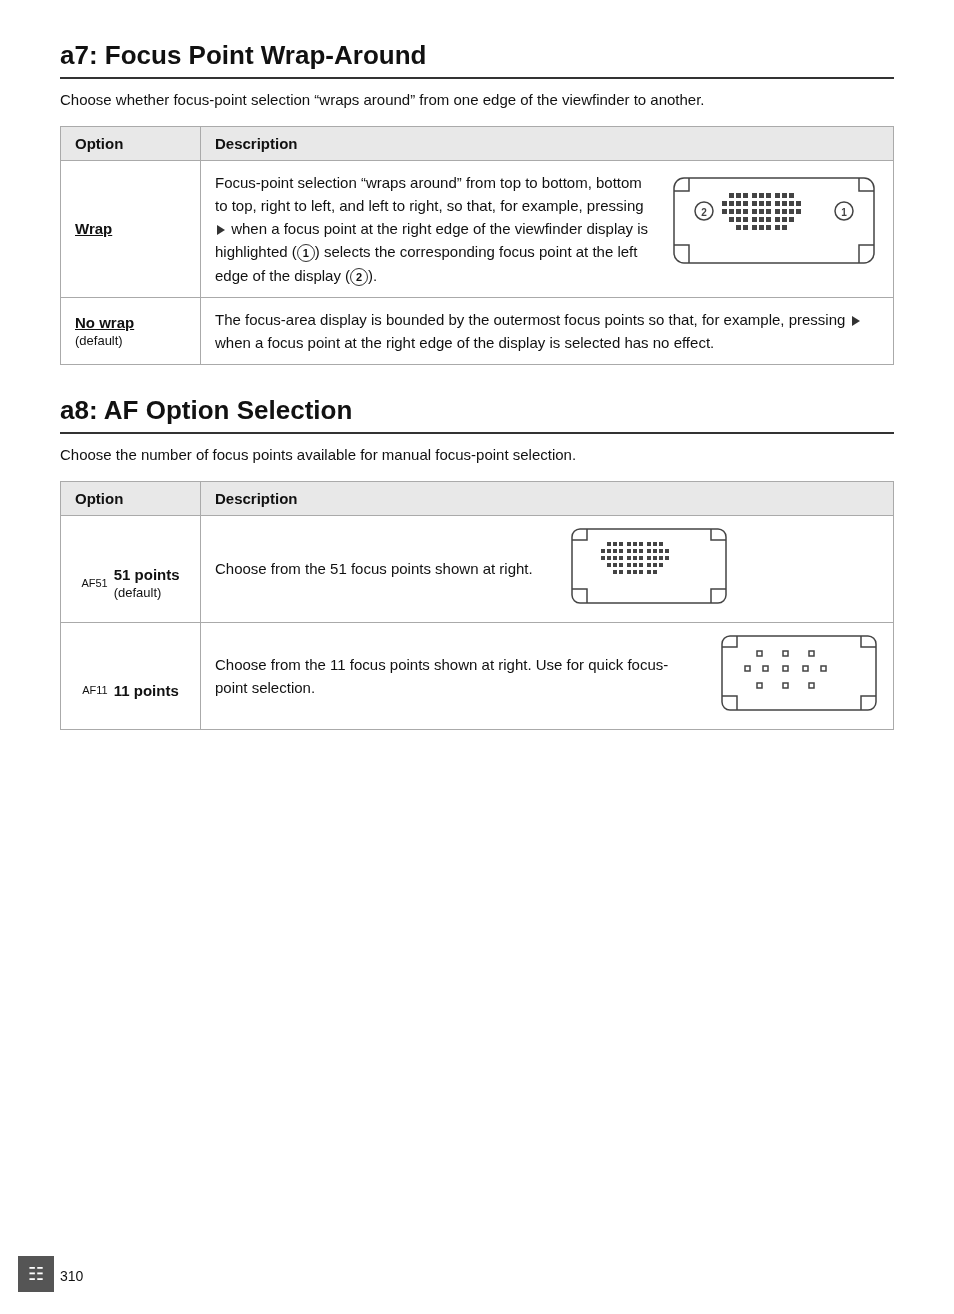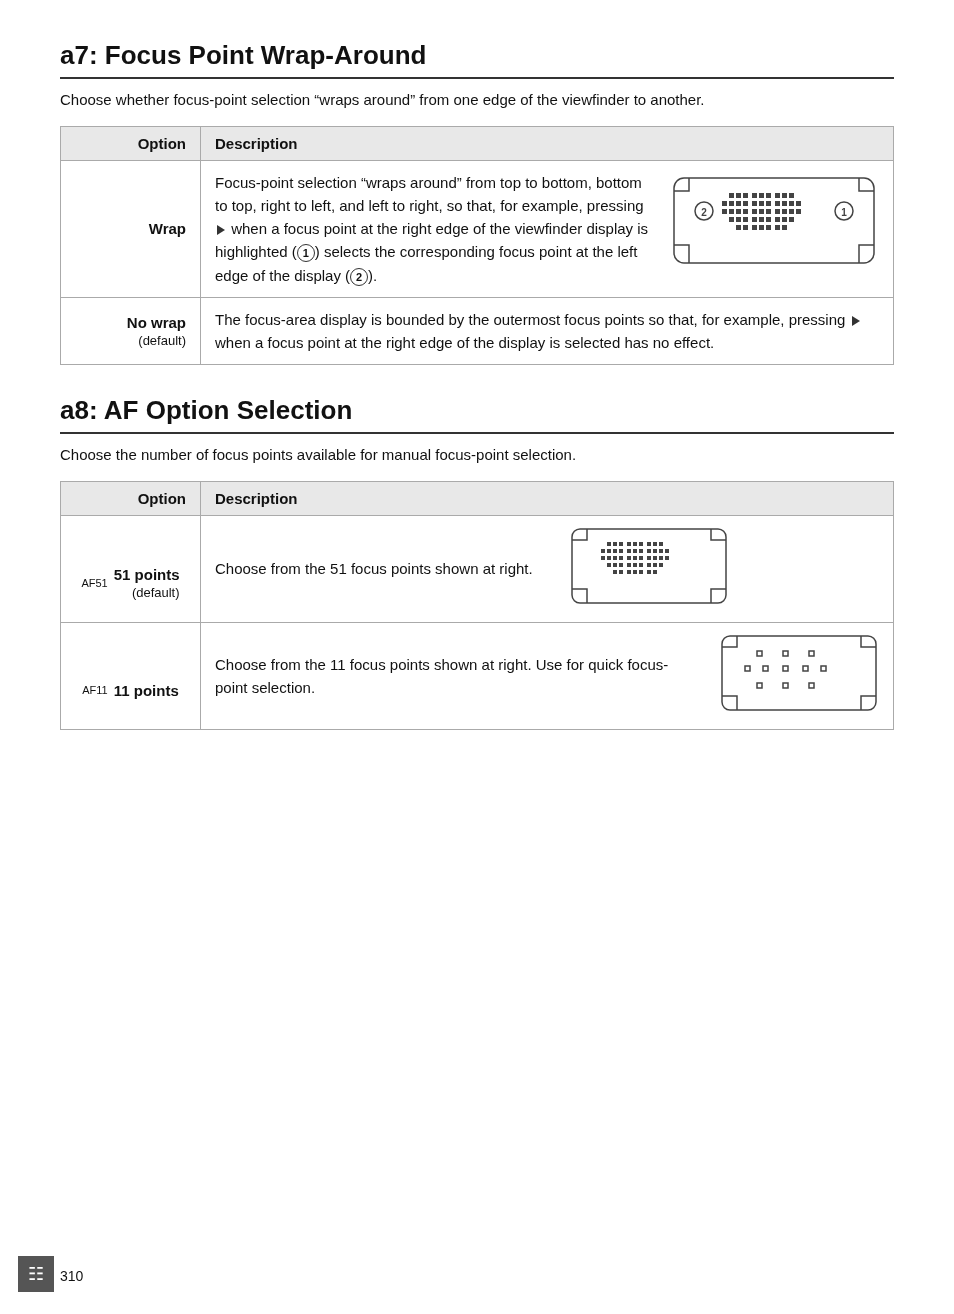--- a/index.html
+++ b/index.html
@@ -42,24 +42,25 @@
     }
     table td {
       padding: 10px 14px;
       border: 1px solid #aaa;
       vertical-align: top;
     }
     .option-col {
       width: 140px;
       font-weight: bold;
       vertical-align: middle;
-      text-align: right;
+      text-align: left;
     }
     .option-label {
       font-weight: bold;
+      text-decoration: underline;
     }
     .option-sub {
       font-weight: normal;
       font-size: 13px;
     }
     .desc-col {
       line-height: 1.55;
     }
     .wrap-cell-inner {
       display: flex;

